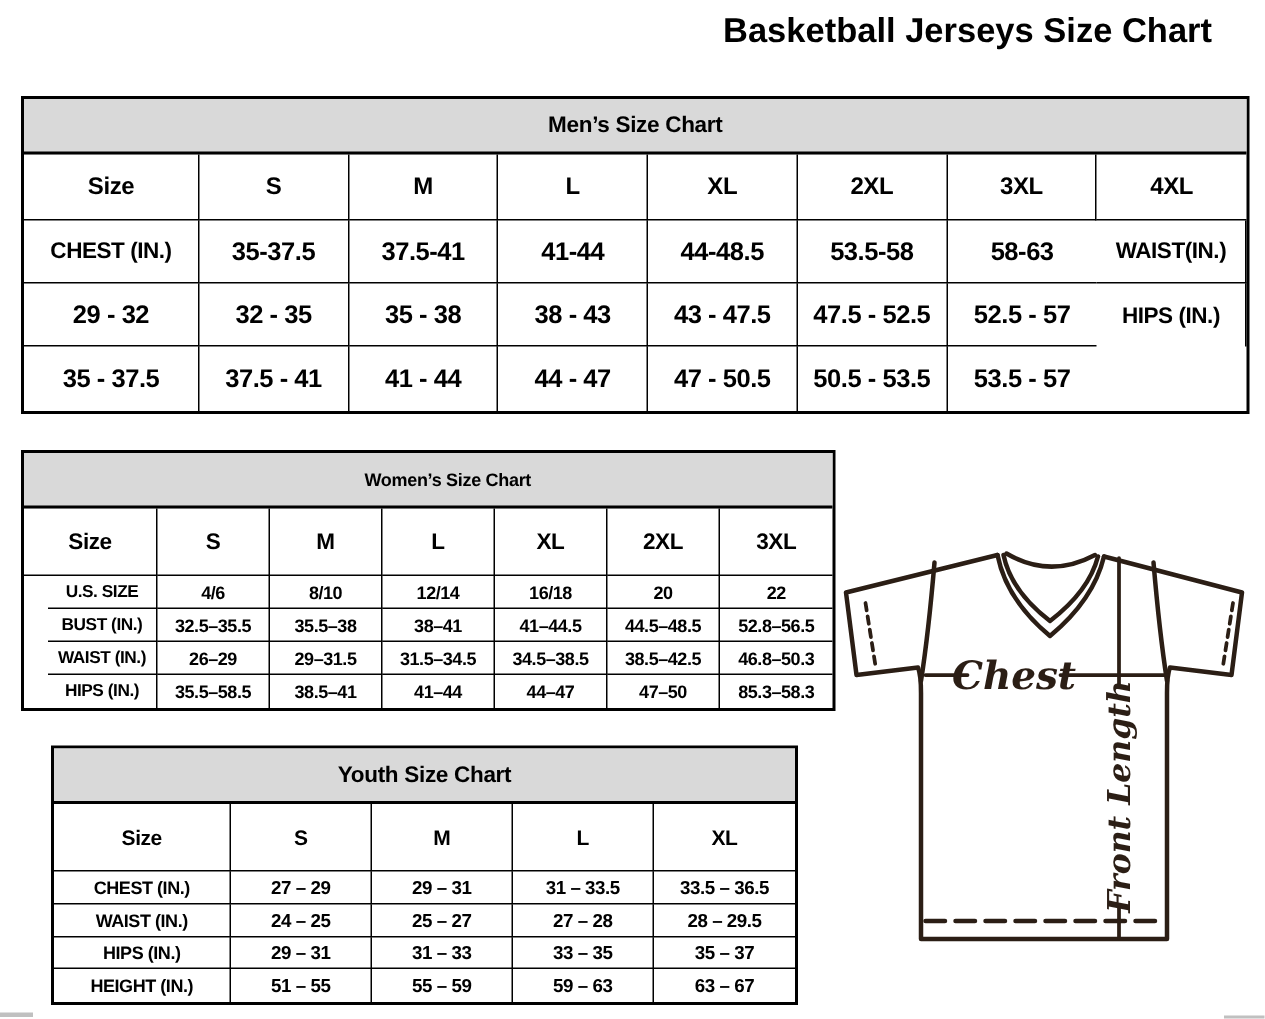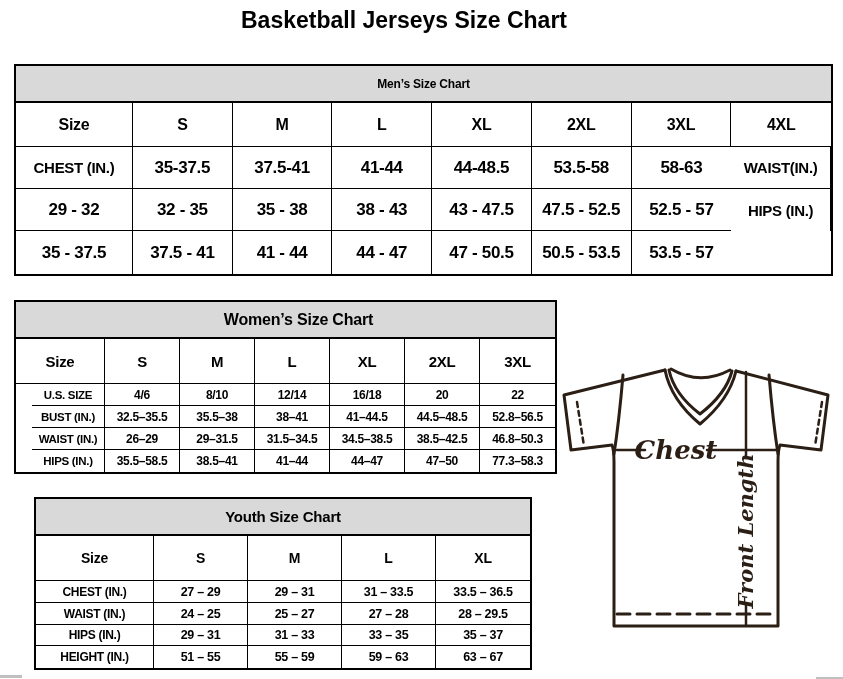--- a/index.html
+++ b/index.html
@@ -1,21 +1,21 @@
 <!DOCTYPE html>
 <html><head>
 <meta charset="utf-8">
 <style>
   html,body{margin:0;padding:0;}
   body{
     width:843px;height:679px;position:relative;background:#ffffff;
     font-family:"Liberation Sans",sans-serif;overflow:hidden;
   }
   .page-title{
-    position:absolute;top:7px;left:0;width:808px;text-align:center;
+    position:absolute;top:7px;left:0;width:808px;text-align:right;
     font-size:23px;font-weight:bold;color:#000;
   }
   .size-table{
     position:absolute;border:2px solid #000;display:grid;background:#fff;
   }
   .size-table *{box-sizing:border-box;}
   .t-caption{
     grid-column:1/-1;background:#d9d9d9;border-bottom:2px solid #000;
     display:flex;align-items:center;justify-content:center;
     font-weight:bold;color:#000;letter-spacing:-0.2px;
@@ -24,29 +24,29 @@
     border-right:1px solid #000;border-bottom:1px solid #000;
     display:flex;align-items:center;justify-content:center;
     font-weight:bold;color:#000;letter-spacing:-0.3px;white-space:nowrap;
   }
   .cell.last-col{border-right:none;}
   .cell.last-row{border-bottom:none;}
   
   .men{left:14px;top:64px;width:815px;
     grid-template-columns:117px repeat(7,1fr);
     grid-template-rows:37px 44px 42px 42px 43px;}
-  .men .t-caption{font-size:12px;}
+  .men .t-caption{font-size:15px;}
   .men .hcell{font-size:16px;}
   .men .dcell{font-size:17px;text-align:center;}
   .men .rlabel{font-size:15px;}
   
   .women{left:14px;top:300px;width:539px;
     grid-template-columns:89px repeat(6,1fr);
     grid-template-rows:37px 45px 22px 22px 22px 22px;}
-  .women .t-caption{font-size:16px;padding-left:26px;}
+  .women .t-caption{font-size:12px;padding-left:26px;}
   .women .hcell{font-size:15px;}
   .women .dcell{font-size:12px;}
   .women .rlabel{font-size:11.5px;margin-left:16px;}
   
   .youth{left:14px;top:497px;width:494px;
     grid-template-columns:118px repeat(4,1fr);
     grid-template-rows:37px 45px 22px 22px 21px 22px;margin-left:20px;}
   .youth .t-caption{font-size:15px;}
   .youth .hcell{font-size:14px;}
   .youth .dcell{font-size:12.5px;}
@@ -129,21 +129,21 @@
     <div class="cell dcell">31.5–34.5</div>
     <div class="cell dcell">34.5–38.5</div>
     <div class="cell dcell">38.5–42.5</div>
     <div class="cell dcell last-col">46.8–50.3</div>
     <div class="cell rlabel last-row">HIPS (IN.)</div>
     <div class="cell dcell last-row">35.5–58.5</div>
     <div class="cell dcell last-row">38.5–41</div>
     <div class="cell dcell last-row">41–44</div>
     <div class="cell dcell last-row">44–47</div>
     <div class="cell dcell last-row">47–50</div>
-    <div class="cell dcell last-col last-row">77.3–58.3</div>
+    <div class="cell dcell last-col last-row">85.3–58.3</div>
   </div>
 <div class="size-table youth">
     <div class="t-caption">Youth Size Chart</div>
     <div class="cell hcell rlabel-col">Size</div>
     <div class="cell hcell">S</div>
     <div class="cell hcell">M</div>
     <div class="cell hcell">L</div>
     <div class="cell hcell last-col">XL</div>
     <div class="cell rlabel">CHEST (IN.)</div>
     <div class="cell dcell">27 – 29</div>

